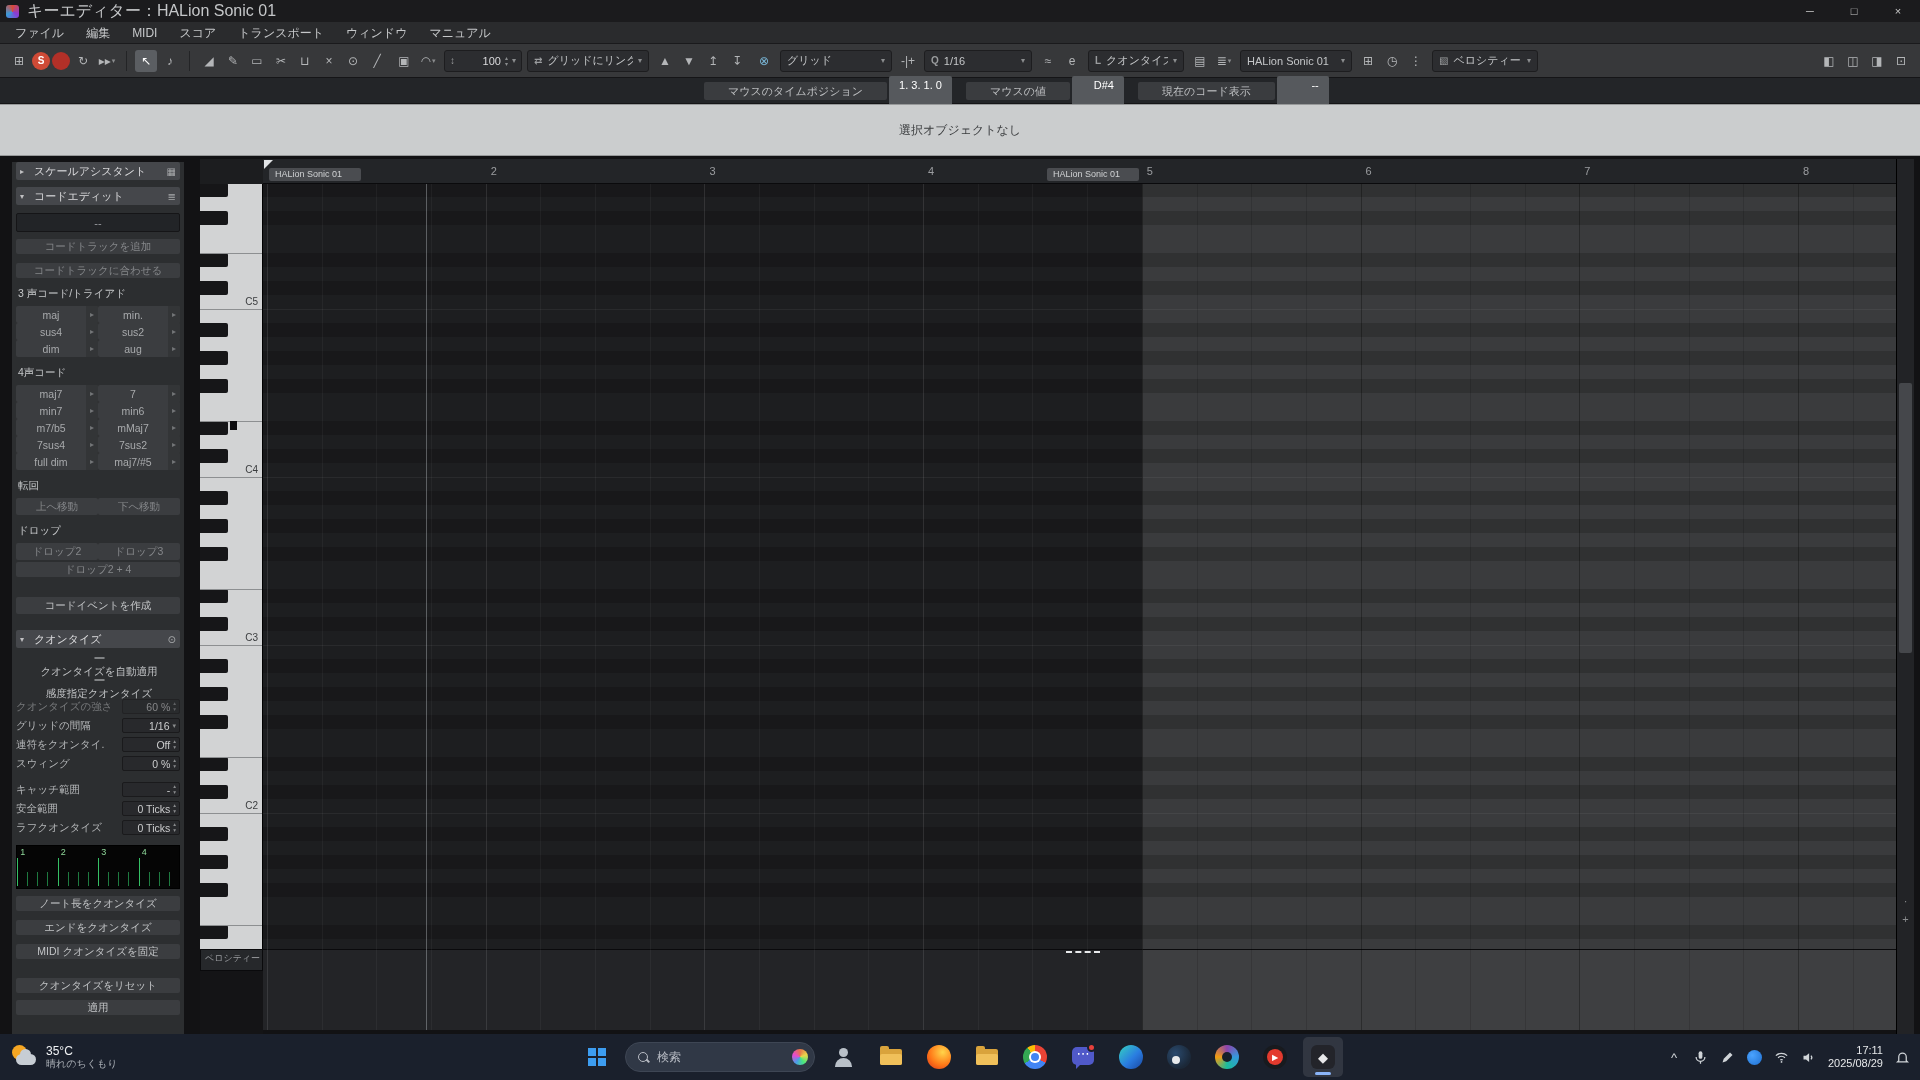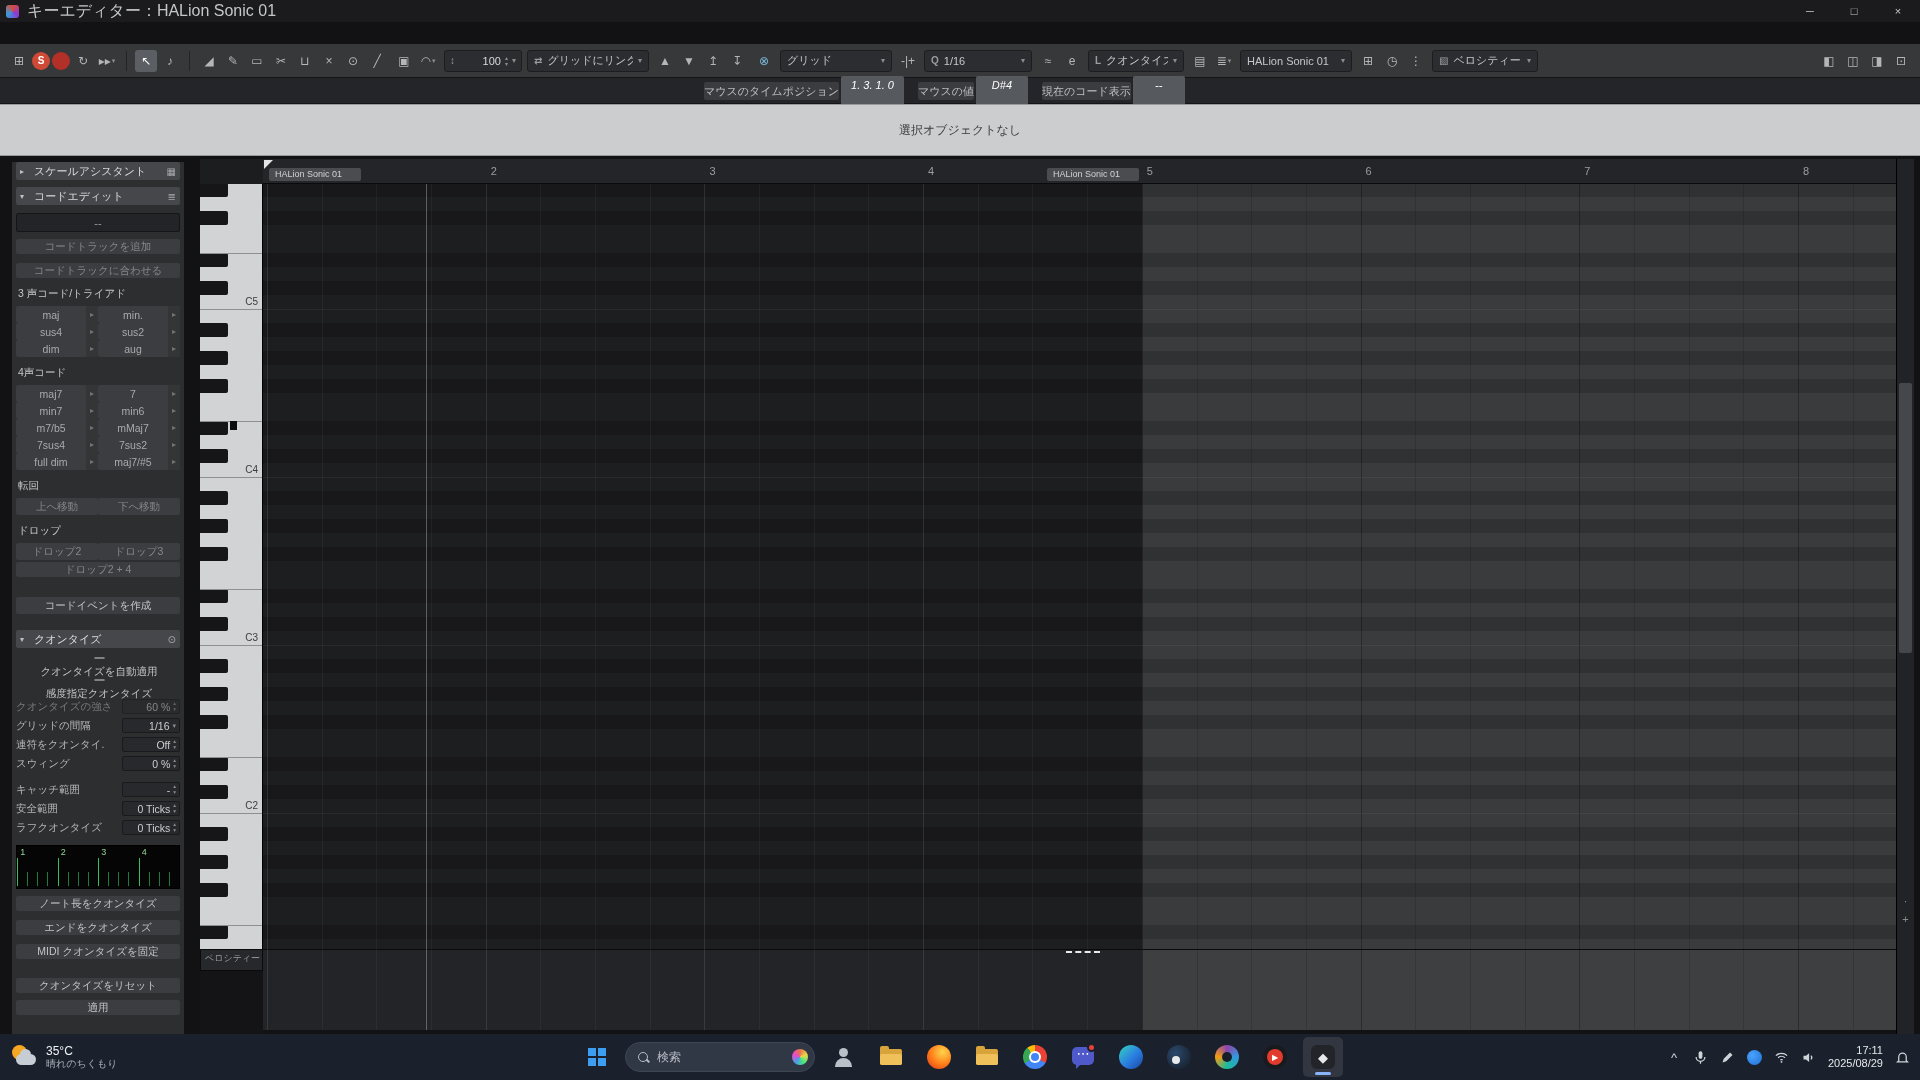--- a/index.html
+++ b/index.html
@@ -35,22 +35,22 @@
   .tb-combo .dd{color:#8a8c8e;font-size:8px;}
   .tb-spinner{height:22px;width:78px;background:#2c2d30;border:1px solid #1d1d1f;border-radius:3px;display:flex;align-items:center;padding:0 5px;gap:4px;}
   .tb-spinner .ci{color:#9a9c9e;font-size:10px;}
   .tb-spinner .sv{flex:1;color:#dadadc;font-size:11px;text-align:right;}
   .tb-spinner .steps{display:flex;flex-direction:column;font-size:6px;color:#8a8c8e;line-height:6px;}
   .tb-spinner .dd{color:#8a8c8e;font-size:8px;}
 
   
   .infoline{position:absolute;top:78px;left:0;right:0;height:26px;background:#232528;display:flex;align-items:center;padding-left:704px;gap:0;border-bottom:1px solid #151517;}
   .if-field{display:flex;align-items:center;margin-right:14px;}
-  .if-label{height:18px;line-height:18px;background:#3a3c3f;color:#bfc1c3;font-size:11px;padding:0 0;border-radius:2px;}
-  .if-value{height:30px;line-height:18px;background:#56595d;color:#fff;font-size:11px;padding:0 10px;border-radius:2px;margin-left:2px;min-width:52px;text-align:center;font-style:italic;}
+  .if-label{height:18px;line-height:18px;background:#3a3c3f;color:#bfc1c3;font-size:11px;padding:0 24px;border-radius:2px;}
+  .if-value{height:30px;line-height:18px;background:#56595d;color:#fff;font-size:11px;padding:0 10px;border-radius:2px;margin-left:2px;min-width:52px;text-align:right;}
 
   
   .statusband{position:absolute;top:104px;left:0;right:0;height:52px;background:#cbcdce;border-top:1px solid #97999a;border-bottom:1px solid #97999a;display:flex;align-items:center;justify-content:center;}
   .statusband span{font-size:12px;color:#3a3c3e;}
 
   
   .editor{position:absolute;top:156px;left:0;right:0;height:878px;background:#121214;overflow:hidden;}
 
   
   .inspector{position:absolute;left:12px;top:6px;width:172px;height:872px;overflow:hidden;background:#2c2e30;padding:0 4px;}
@@ -179,20 +179,29 @@
   <div class="titlebar">
     <div class="app-icon"></div>
     <span class="win-title">キーエディター：HALion Sonic 01</span>
     <div class="win-controls">
       <div class="win-btn">─</div>
       <div class="win-btn">□</div>
       <div class="win-btn">×</div>
     </div>
   </div>
 
+  <div class="menubar" id="menubar">
+      <div class="menu-item">ファイル</div>
+      <div class="menu-item">編集</div>
+      <div class="menu-item">MIDI</div>
+      <div class="menu-item">スコア</div>
+      <div class="menu-item">トランスポート</div>
+      <div class="menu-item">ウィンドウ</div>
+      <div class="menu-item">マニュアル</div>
+    </div>
 
   <div class="toolbar" id="toolbar">
       <div class="tb-group">
         <div class="tb-icon">
           <span>⊞</span>
         </div>
         <div class="tb-icon solo">
           <span>S</span>
         </div>
         <div class="tb-icon rec">

